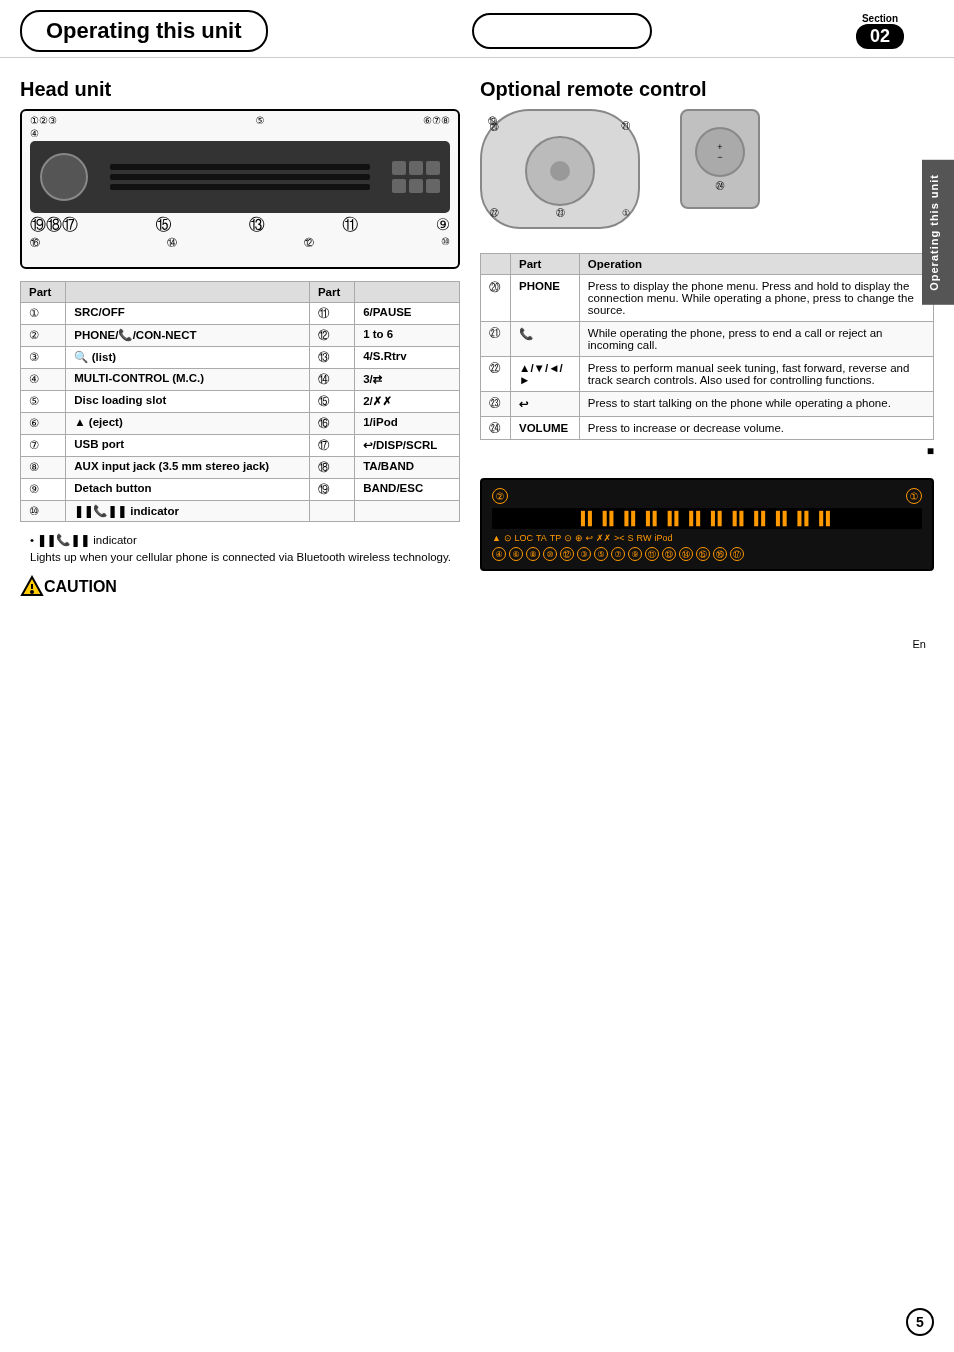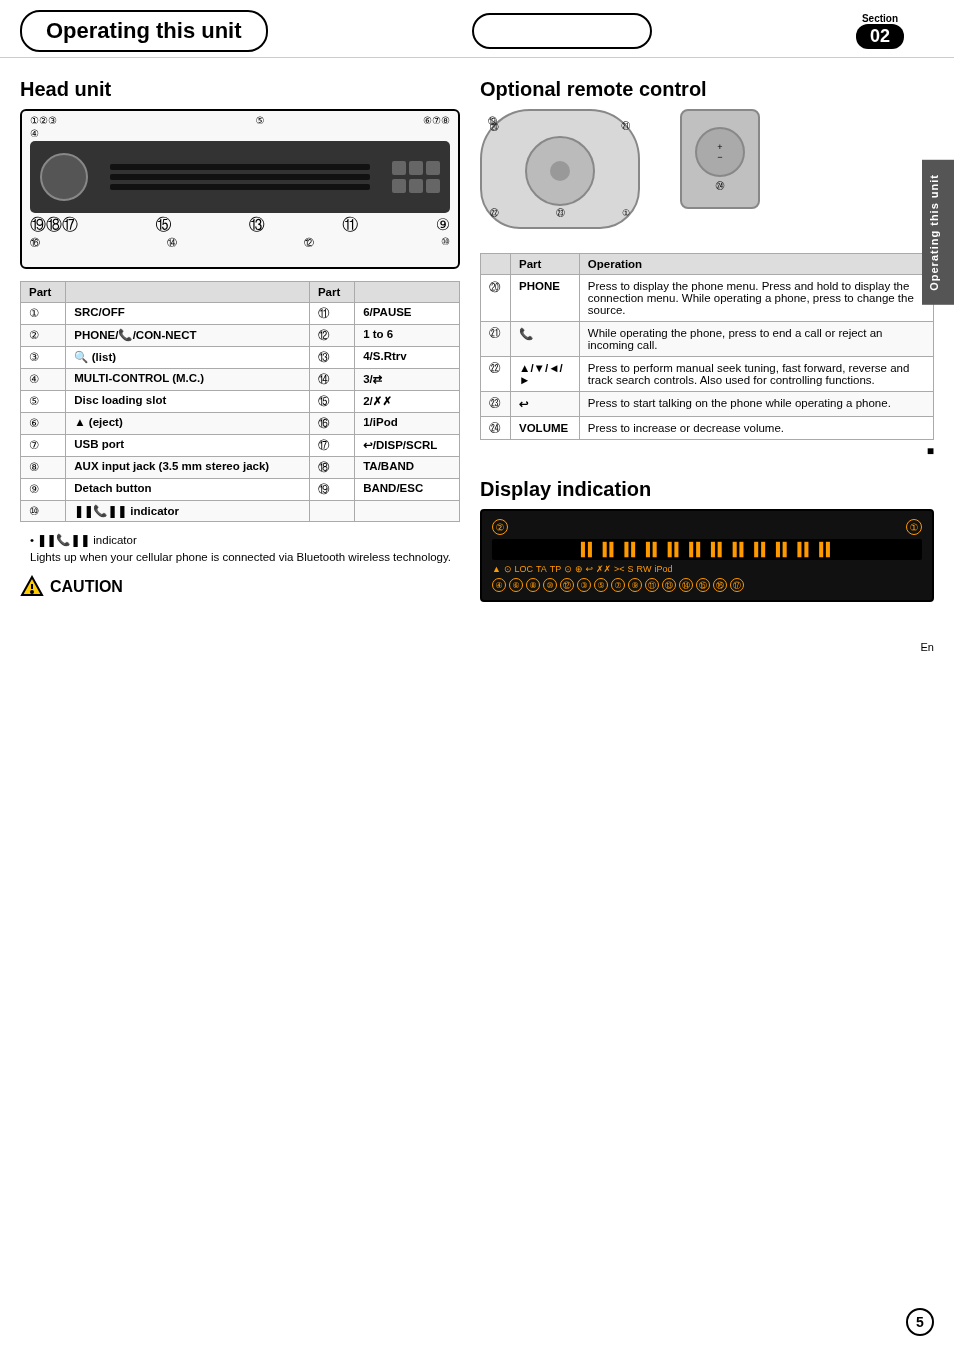--- a/index.html
+++ b/index.html
@@ -144,22 +144,21 @@
       border: none;
       margin-top: 8px;
       font-size: 11.5px;
       line-height: 1.5;
     }
     .caution-title {
       display: flex;
       align-items: center;
       font-size: 16px;
       font-weight: bold;
-      margin-bottom: 4px;
-      gap: 6px;
+      margin-bottom: 17px;
     }
     .caution-icon {
       width: 24px;
       height: 24px;
     }
 
     
     .remote-desc {
       font-size: 11.5px;
       margin-bottom: 10px;
@@ -221,24 +220,24 @@
       display: flex;
       align-items: center;
       justify-content: center;
       font-size: 14px;
       font-weight: bold;
     }
     .page-footer {
       display: flex;
       justify-content: flex-end;
       align-items: center;
-      padding: 6px 20px;
+      padding: 6px 28px;
       gap: 8px;
       font-size: 11px;
-      margin-top: 32px;
+      margin-top: 16px;
     }
   </style>
 </head>
 <body>
 
 <div class="page-header">
   <div class="title-box">Operating this unit</div>
   <div style="flex:1; display:flex; align-items:center; justify-content:center;">
     <div style="border:2px solid #000; border-radius:20px; padding:4px 40px; min-width:180px; height:36px;"></div>
   </div>
@@ -473,21 +472,20 @@
       <td>㉔</td>
       <td><strong>VOLUME</strong></td>
       <td>Press to increase or decrease volume.</td>
     </tr>
         </tbody>
     </table>
 
     <div style="text-align:right; margin-top:4px;">■</div>
 
     <div class="display-indication">
-      <h2 class="section-heading">Display indication</h2>
 
       <div class="display-diagram">
 
         <div style="display:flex; justify-content:space-between; margin-bottom:4px;">
           <span style="color:#f90; font-size:10px; border:1px solid #f90; border-radius:50%; width:16px; height:16px; display:inline-flex; align-items:center; justify-content:center;">②</span>
           <span style="color:#f90; font-size:10px; border:1px solid #f90; border-radius:50%; width:16px; height:16px; display:inline-flex; align-items:center; justify-content:center;">①</span>
         </div>
 
         <div style="background:#000; color:#f90; font-family:monospace; font-size:13px; letter-spacing:3px; padding:3px 8px; border-radius:2px; margin-bottom:4px; text-align:center;">
           ▐▌▐▌▐▌▐▌▐▌▐▌▐▌▐▌▐▌▐▌▐▌▐▌

